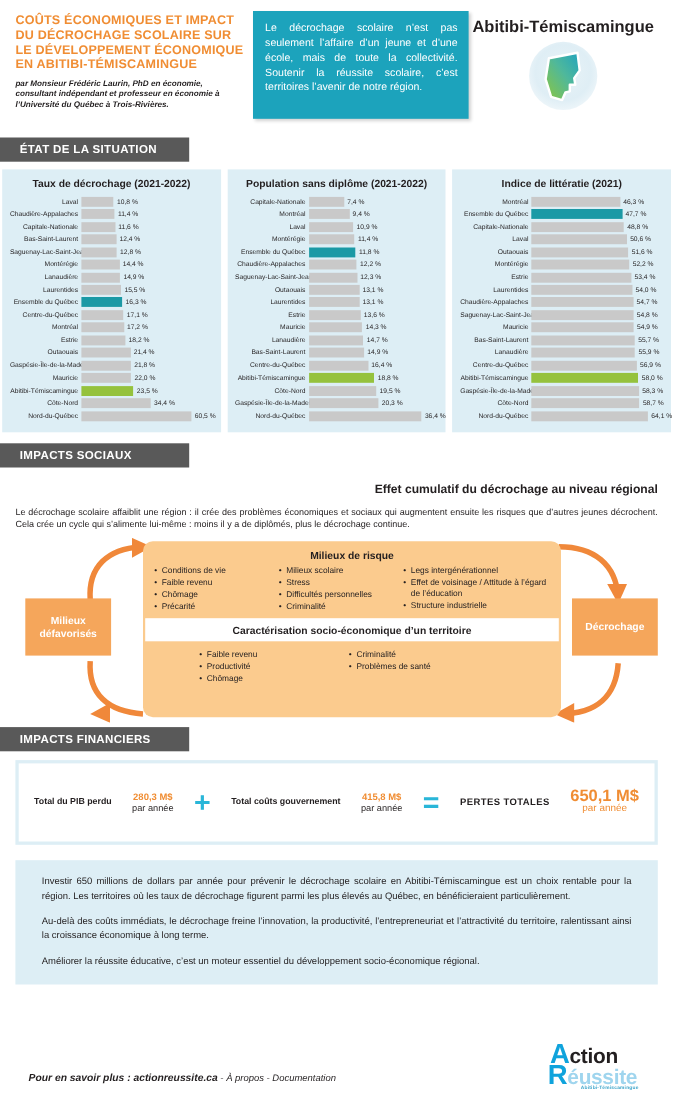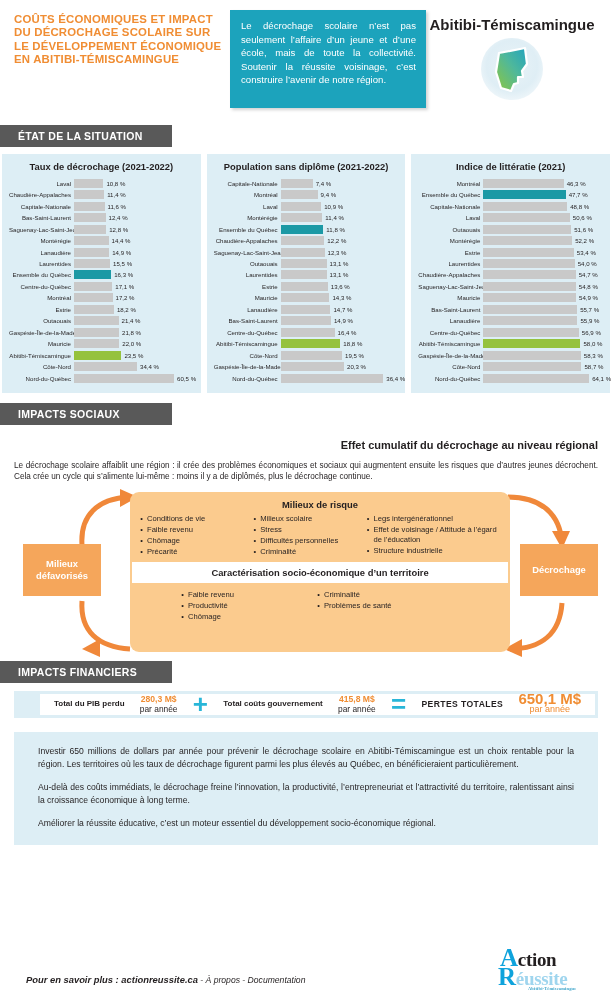--- a/index.html
+++ b/index.html
@@ -58,54 +58,55 @@
   .bullet{font-size:7.6px;line-height:10.4px;display:flex;margin-bottom:.6px;}
   .bullet .dot{width:11px;text-align:center;flex:none;}
   .white-strip{background:#ffffff;margin:4px 2px;padding:5px 0;text-align:center;
      font-weight:bold;font-size:9.4px;}
   .fdr-bottom{display:flex;justify-content:center;padding-top:3px;gap:6px;}
   .fdr-bottom .fdr-col{flex:none;}
   .arrow{position:absolute;}
   
   .fin-band{margin:8px 14px 0 14px;background:#DDEEF5;padding:3px;box-sizing:border-box;}
   .fin-inner{background:#ffffff;display:flex;align-items:center;justify-content:space-between;
-     padding:0 14px;box-sizing:border-box;margin-left:23px;}
+     padding:25px 14px;box-sizing:border-box;}
   .fin-lbl{font-size:8px;font-weight:bold;text-align:center;line-height:10px;}
   .fin-amt{text-align:center;line-height:10.5px;}
   .fin-amt .big{color:#F08D33;font-size:8.6px;font-weight:bold;}
   .fin-amt .sml{font-size:8.4px;color:#231f20;}
   .fin-amt.total .big{font-size:15px;}
   .fin-amt.total .sml{color:#F08D33;font-size:9px;}
   .op{color:#29B6D8;font-weight:bold;}
   .op-plus{font-size:26px;line-height:20px;}
   .op-eq{font-size:26px;line-height:20px;}
   
   .concl{margin:14px 14px 0 14px;background:#DDEEF5;padding:13px 24px 15px 24px;box-sizing:border-box;}
   .concl p{font-size:8.6px;line-height:12.6px;text-align:justify;margin:0 0 11px 0;}
   .concl p:last-child{margin-bottom:0;}
   
   .footer{position:absolute;left:0;bottom:0;width:612px;height:70px;}
   .footer-txt{position:absolute;left:26px;top:36px;font-size:8.6px;font-style:italic;}
   .footer-txt b{font-size:9.4px;}
-  .logo{position:absolute;right:14px;top:4px;width:110px;height:56px;font-family:Liberation Serif, serif;}
+  .logo{position:absolute;right:14px;top:4px;width:110px;height:56px;}
   .logo .l1{position:absolute;left:12px;top:2px;font-size:19px;font-weight:bold;color:#231f20;letter-spacing:-.3px;}
   .logo .l1 .cap{color:#0FA3DC;font-size:25px;}
   .logo .l2{position:absolute;left:10px;top:21px;font-size:19px;font-weight:bold;color:#9FD5EE;letter-spacing:-.3px;text-align:center;}
   .logo .l2 .cap{color:#0FA3DC;font-size:25px;}
   .logo .l3{position:absolute;left:40px;top:44px;font-size:4.4px;font-weight:bold;color:#3aa3c9;letter-spacing:.2px;}
   .swoosh{position:absolute;left:4px;top:14px;}
 </style>
 </head>
 <body>
 
 <div class="header">
   <div class="hdr-left">
     <div class="main-title">COÛTS ÉCONOMIQUES ET IMPACT DU DÉCROCHAGE SCOLAIRE SUR  LE DÉVELOPPEMENT ÉCONOMIQUE EN ABITIBI-TÉMISCAMINGUE</div>
-  </div>
-  <div class="quote-box">Le décrochage scolaire n’est pas seulement l’affaire d’un jeune et d’une école, mais de toute la collectivité. Soutenir la réussite voisinage, c’est construire l’avenir de notre région.</div>
+    <div class="byline">par Monsieur Frédéric Laurin, PhD en économie, consultant indépendant et professeur en économie à l’Université du Québec à Trois-Rivières.</div>
+  </div>
+  <div class="quote-box">Le décrochage scolaire n’est pas seulement l’affaire d’un jeune et d’une école, mais de toute la collectivité. Soutenir la réussite scolaire, c’est territoires l’avenir de notre région.</div>
   <div class="hdr-right">
     <div class="region-name">Abitibi-Témiscamingue</div>
     <div class="region-badge">
       <svg width="46" height="50" viewBox="0 0 46 50" aria-hidden="true">
         <defs>
           <linearGradient id="rg" x1="0" y1="1" x2="1" y2="0">
             <stop offset="0%" stop-color="#8CC63F"></stop>
             <stop offset="55%" stop-color="#4FB89B"></stop>
             <stop offset="100%" stop-color="#21A3BF"></stop>
           </linearGradient>

